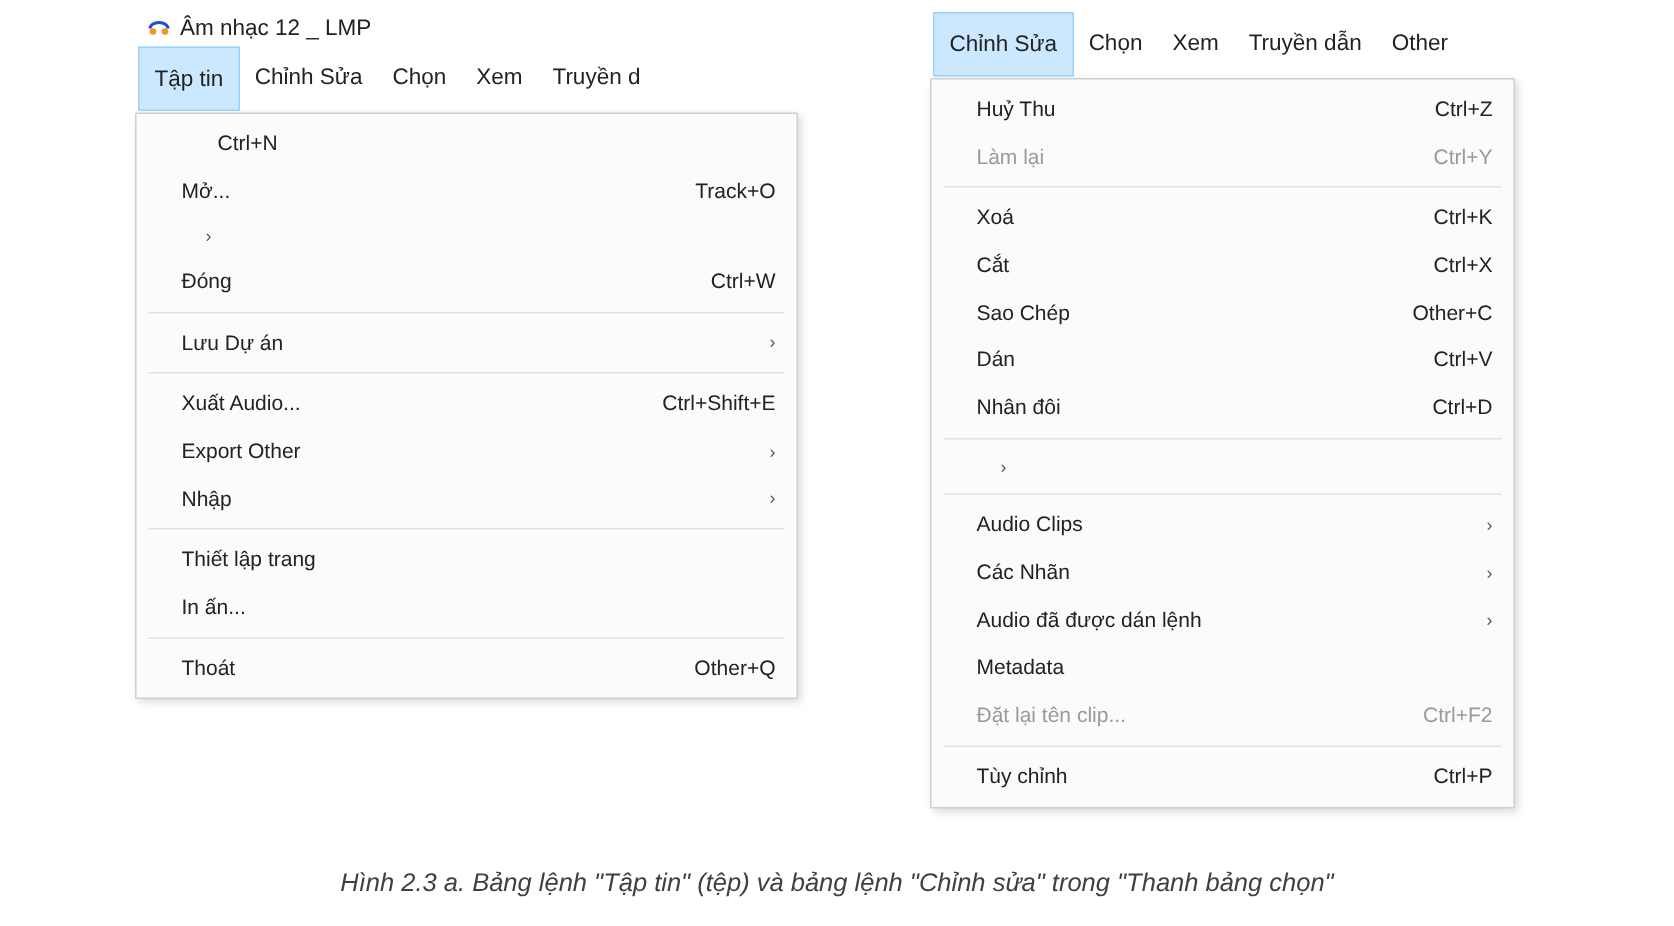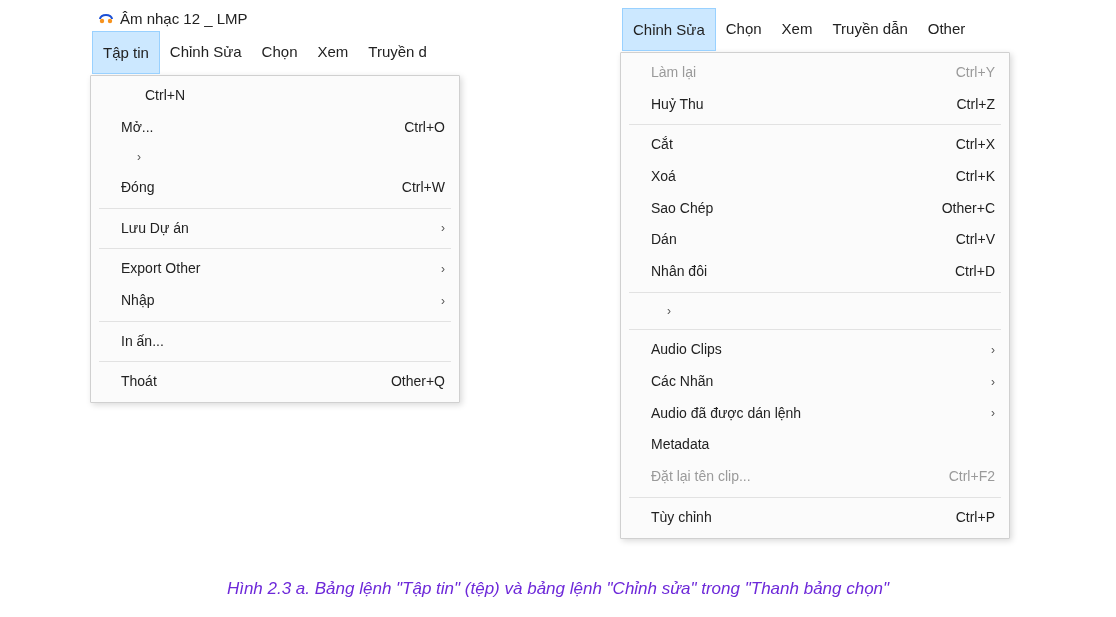--- a/index.html
+++ b/index.html
@@ -9,21 +9,21 @@
       background: #fff;
       color: #222;
       width: 1116px;
       height: 617px;
       position: relative;
     }
     .panel {
       position: absolute;
       background: #fff;
     }
-    .panel-left { left: 90px; top: 8px; width: 370px; }
+    .panel-left { left: 90px; top: 8px; width: 442px; }
     .panel-right { left: 620px; top: 8px; width: 390px; }
 
     .titlebar {
       display: flex;
       align-items: center;
       gap: 6px;
       padding: 2px 8px 4px 8px;
       font-size: 15px;
     }
     .app-icon {
@@ -82,21 +82,21 @@
       background: #e2e2e2;
       margin: 4px 8px;
     }
     .caption {
       position: absolute;
       left: 0; right: 0;
       bottom: 18px;
       text-align: center;
       font-style: italic;
       font-size: 17px;
-      color: #6d28d9;
+      color: #404040;
       margin-top: 20px;
     }
   </style>
 </head>
 <body>
 
 <div class="panel panel-left">
   <div class="titlebar">
     <span class="app-icon">
       <svg viewBox="0 0 16 16" width="16" height="16">
@@ -115,44 +115,51 @@
     <div class="menubar-item">Xem</div>
     <div class="menubar-item">Truyền d</div>
   </div>
 
   <div class="dropdown" id="file-menu">
       <div class="menu-row">
         <span class="menu-shortcut">Ctrl+N</span>
       </div>
       <div class="menu-row">
         <span class="menu-label">Mở...</span>
-        <span class="menu-shortcut">Ctrl+O</span>
+        <span class="menu-shortcut">Track+O</span>
       </div>
       <div class="menu-row">
         <span class="submenu-arrow">›</span>
       </div>
       <div class="menu-row">
         <span class="menu-label">Đóng</span>
         <span class="menu-shortcut">Ctrl+W</span>
       </div>
       <div class="separator"></div>
       <div class="menu-row">
         <span class="menu-label">Lưu Dự án</span>
         <span class="submenu-arrow">›</span>
       </div>
       <div class="separator"></div>
       <div class="menu-row">
+        <span class="menu-label">Xuất Audio...</span>
+        <span class="menu-shortcut">Ctrl+Shift+E</span>
+      </div>
+      <div class="menu-row">
         <span class="menu-label">Export Other</span>
         <span class="submenu-arrow">›</span>
       </div>
       <div class="menu-row">
         <span class="menu-label">Nhập</span>
         <span class="submenu-arrow">›</span>
       </div>
       <div class="separator"></div>
+      <div class="menu-row">
+        <span class="menu-label">Thiết lập trang</span>
+      </div>
       <div class="menu-row">
         <span class="menu-label">In ấn...</span>
       </div>
       <div class="separator"></div>
       <div class="menu-row">
         <span class="menu-label">Thoát</span>
         <span class="menu-shortcut">Other+Q</span>
       </div>
     </div>
 </div>
@@ -160,36 +167,36 @@
 <div class="panel panel-right">
   <div class="menubar">
     <div class="menubar-item active">Chỉnh Sửa</div>
     <div class="menubar-item">Chọn</div>
     <div class="menubar-item">Xem</div>
     <div class="menubar-item">Truyền dẫn</div>
     <div class="menubar-item">Other</div>
   </div>
 
   <div class="dropdown" id="edit-menu">
+      <div class="menu-row">
+        <span class="menu-label">Huỷ Thu</span>
+        <span class="menu-shortcut">Ctrl+Z</span>
+      </div>
       <div class="menu-row disabled">
         <span class="menu-label">Làm lại</span>
         <span class="menu-shortcut">Ctrl+Y</span>
       </div>
-      <div class="menu-row">
-        <span class="menu-label">Huỷ Thu</span>
-        <span class="menu-shortcut">Ctrl+Z</span>
-      </div>
-      <div class="separator"></div>
+      <div class="separator"></div>
+      <div class="menu-row">
+        <span class="menu-label">Xoá</span>
+        <span class="menu-shortcut">Ctrl+K</span>
+      </div>
       <div class="menu-row">
         <span class="menu-label">Cắt</span>
         <span class="menu-shortcut">Ctrl+X</span>
-      </div>
-      <div class="menu-row">
-        <span class="menu-label">Xoá</span>
-        <span class="menu-shortcut">Ctrl+K</span>
       </div>
       <div class="menu-row">
         <span class="menu-label">Sao Chép</span>
         <span class="menu-shortcut">Other+C</span>
       </div>
       <div class="menu-row">
         <span class="menu-label">Dán</span>
         <span class="menu-shortcut">Ctrl+V</span>
       </div>
       <div class="menu-row">

